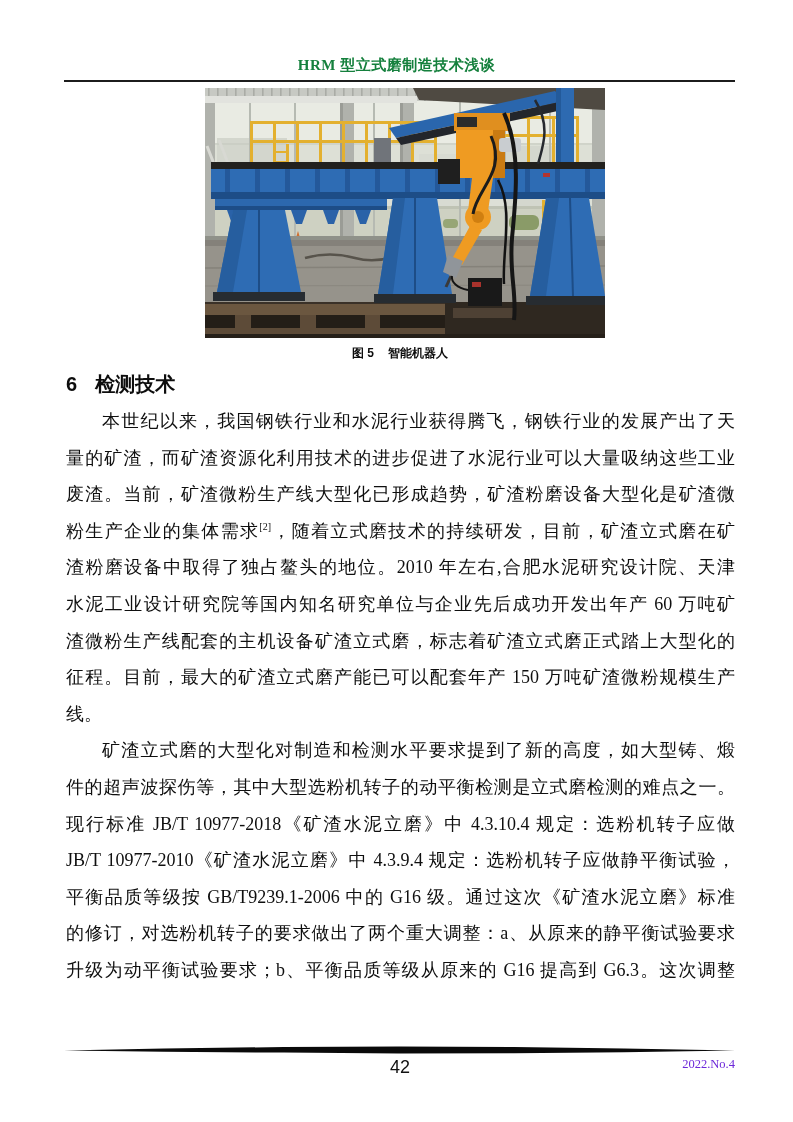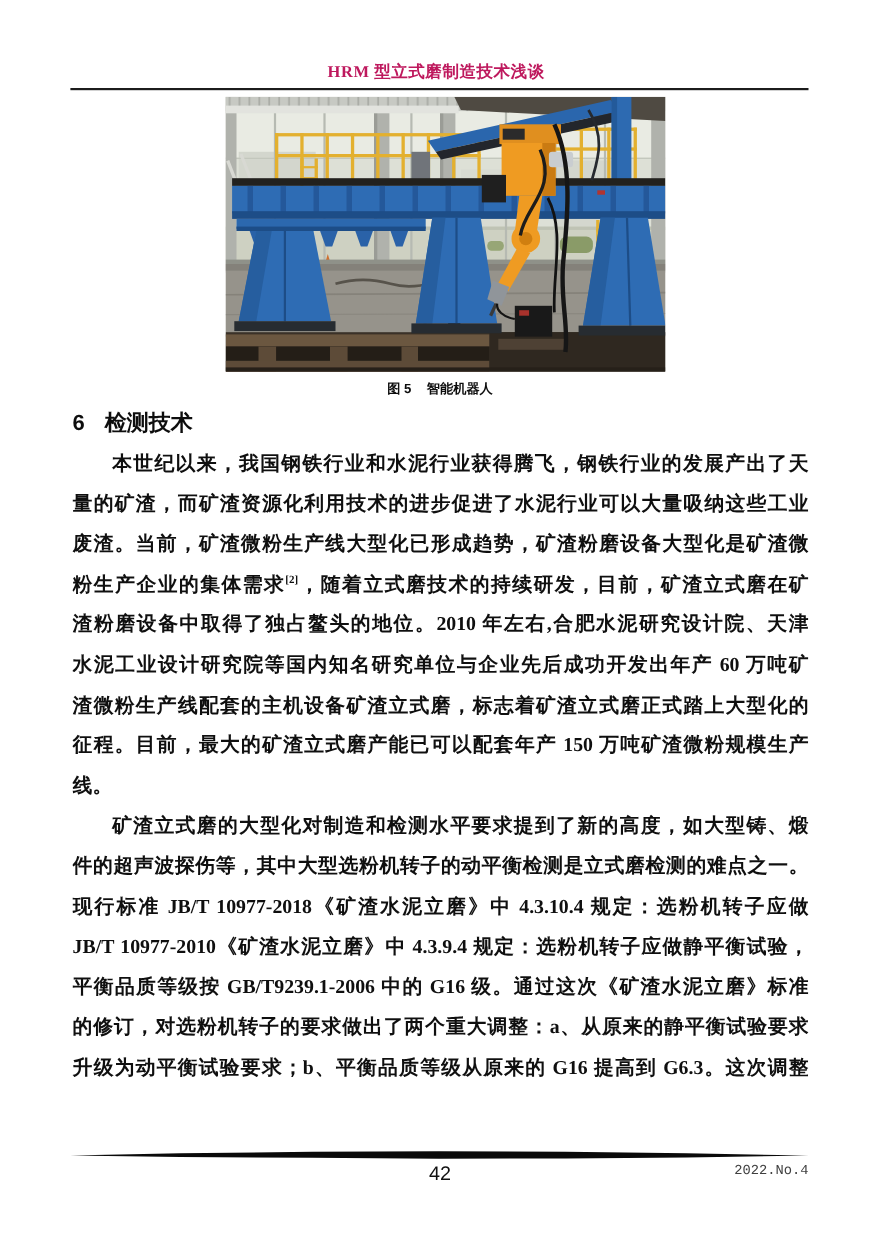--- a/index.html
+++ b/index.html
@@ -3,21 +3,21 @@
 <meta charset="utf-8">
 <style>
   html,body { margin:0; padding:0; background:#ffffff; }
   .page {
     position:relative; width:793px; height:1122px; background:#ffffff;
     font-family:"Liberation Serif","DejaVu Serif",serif; color:#111;
     overflow:hidden; margin:0 auto;
   }
   .header-title {
     position:absolute; top:56px; left:0; width:793px; text-align:center;
-    font-size:15px; font-weight:600; letter-spacing:0.5px; color:#be185d;
+    font-size:15px; font-weight:600; letter-spacing:0.5px; color:#15803d;
   }
   .header-rule {
     position:absolute; top:80px; left:64px; width:671px; height:0;
     border-top:2px solid #1c1c1c;
   }
   .photo {
     position:absolute; top:88px; left:205px; width:400px; height:250px;
     overflow:hidden; background:#d9dad5;
   }
   .photo svg { display:block; }
@@ -28,38 +28,38 @@
   }
   .caption .cap-label { margin-right:14px; }
   .section-heading {
     position:absolute; top:371px; left:66px; margin:0;
     font-family:"Liberation Sans","DejaVu Sans",sans-serif;
     font-size:20px; font-weight:bold; color:#0d0d0d;text-align:center;
   }
   .section-heading .sec-num { margin-right:18px; }
   .body-text {
     position:absolute; top:403px; left:66px; width:669px;
-    font-size:18px; color:#0f0f0f;font-weight:bold;
+    font-size:18px; color:#0f0f0f;
   }
   .bline {
     height:36.6px; line-height:36.6px;
     text-align:justify; text-align-last:justify;
     white-space:normal; overflow:hidden;
   }
   .bline.indent { text-indent:2em; }
   .bline.plain { text-align-last:left; }
   .ref-sup { font-size:10px; line-height:0; vertical-align:7px; }
   .footer-rule { position:absolute; top:1046px; left:64px; width:671px; height:8px; }
   .footer-num {
     position:absolute; top:1057px; left:65px; width:670px; text-align:center;
     font-family:"Liberation Sans","DejaVu Sans",sans-serif; font-size:18px; color:#111;
   }
   .footer-issue {
     position:absolute; top:1057px; right:58px;
-    font-family:Liberation Mono, monospace; font-size:12.5px; color:#404040;
+    font-family:Liberation Serif, serif; font-size:12.5px; color:#6d28d9;
   }
 </style>
 </head>
 <body>
 
 <div class="page">
 
   <div class="header-title">HRM 型立式磨制造技术浅谈</div>
   <div class="header-rule"></div>
 

